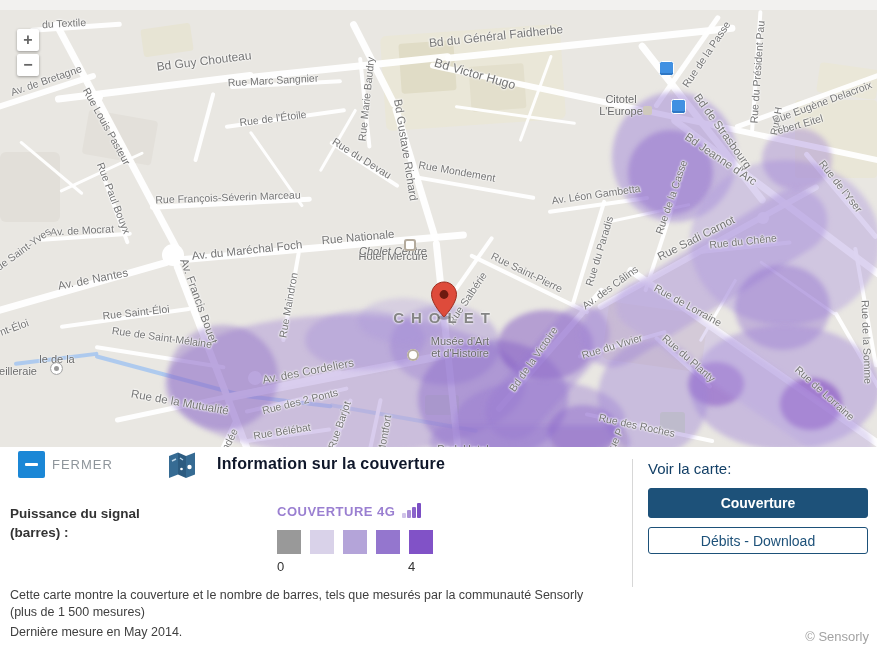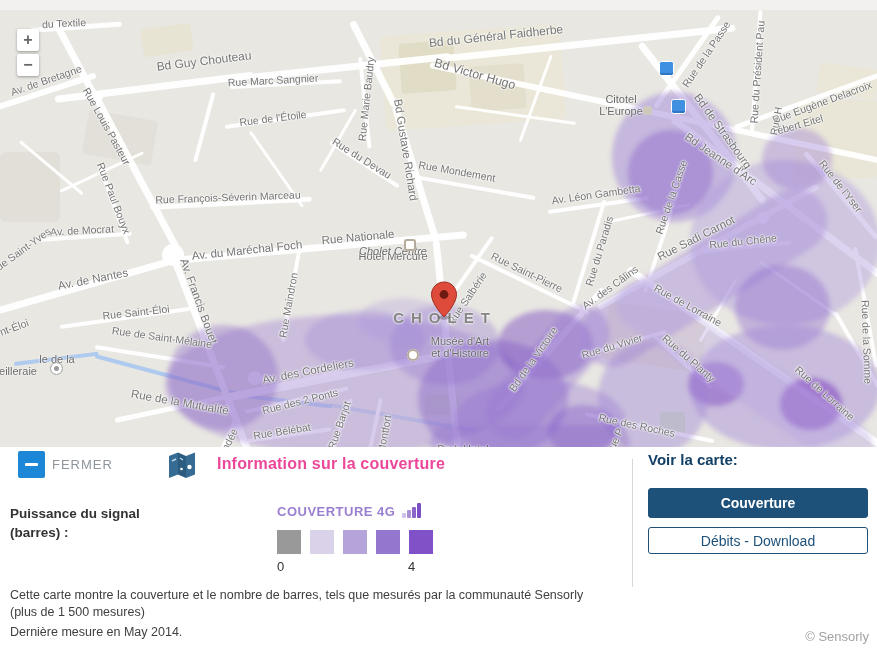--- a/index.html
+++ b/index.html
@@ -22,31 +22,31 @@
   .zoombtn{width:22px;height:22px;background:#fff;border:0;border-radius:2px;margin-bottom:3px;
      box-shadow:0 1px 3px rgba(0,0,0,0.35);color:#666;font-size:16px;font-weight:bold;
      line-height:20px;text-align:center;cursor:pointer;display:block;padding:0;font-family:"Liberation Sans",sans-serif;}
   #pin{position:absolute;left:429px;top:271px;}
   
   #panel{position:absolute;left:0;top:447px;width:877px;height:215px;background:#fff;}
   #fermer-btn{position:absolute;left:18px;top:4px;width:27px;height:27px;background:#1b87d6;border:0;border-radius:2px;cursor:pointer;}
   #fermer-btn .minus{display:block;margin:0 auto;width:13px;height:3px;background:#fff;border-radius:1px;}
   #fermer-label{position:absolute;left:52px;top:10px;font-size:13px;letter-spacing:1px;color:#8e959b;cursor:pointer;}
   #panel-map-icon{position:absolute;left:167px;top:2px;}
-  #panel-title{position:absolute;left:217px;top:8px;font-size:16px;font-weight:bold;color:#ec4899;letter-spacing:0.2px;}
+  #panel-title{position:absolute;left:217px;top:8px;font-size:16px;font-weight:bold;color:#0f172a;letter-spacing:0.2px;}
   #signal-label{position:absolute;left:10px;top:57px;width:130px;font-size:13.5px;font-weight:bold;color:#333;line-height:19px;}
   #legend-heading{position:absolute;left:277px;top:57px;font-size:13px;font-weight:bold;color:#9a7fd1;letter-spacing:0.5px;}
   #signal-icon{position:absolute;left:402px;top:56px;width:22px;height:15px;}
   #signal-icon span{position:absolute;bottom:0;width:4px;border-radius:1px;}
   #swatch-row{position:absolute;left:277px;top:83px;height:24px;}
   .swatch{position:absolute;top:0;width:24px;height:24px;}
   #scale-min{position:absolute;left:277px;top:112px;font-size:13px;color:#333;}
   #scale-max{position:absolute;left:408px;top:112px;font-size:13px;color:#333;}
   #vdivider{position:absolute;left:632px;top:12px;width:1px;height:128px;background:#d7d7d7;}
-  #sidecol-title{position:absolute;left:648px;top:4px;font-size:15px;font-weight:bold;color:#123f66;}
+  #sidecol-title{position:absolute;left:648px;top:13px;font-size:15px;font-weight:normal;color:#123f66;}
   .mapbtn{position:absolute;left:648px;width:220px;border-radius:3px;font-size:14px;cursor:pointer;
      font-family:"Liberation Sans",sans-serif;}
   #btn-couverture{top:41px;height:30px;background:#1d5179;color:#fff;border:1px solid #1d5179;font-weight:bold;}
   #btn-download{top:80px;height:27px;background:#fff;color:#1d5179;border:1px solid #1d5179;}
   #btn-upload{top:115px;height:27px;background:#fff;color:#1d5179;border:1px solid #1d5179;}
   #footer-desc{position:absolute;left:10px;top:140px;width:600px;font-size:12.5px;color:#404040;line-height:17px;}
   #footer-last{position:absolute;left:10px;top:178px;font-size:12.5px;color:#404040;}
   #copyright{position:absolute;right:8px;top:182px;font-size:13px;color:#a3a3a3;}
 </style>
 </head>

